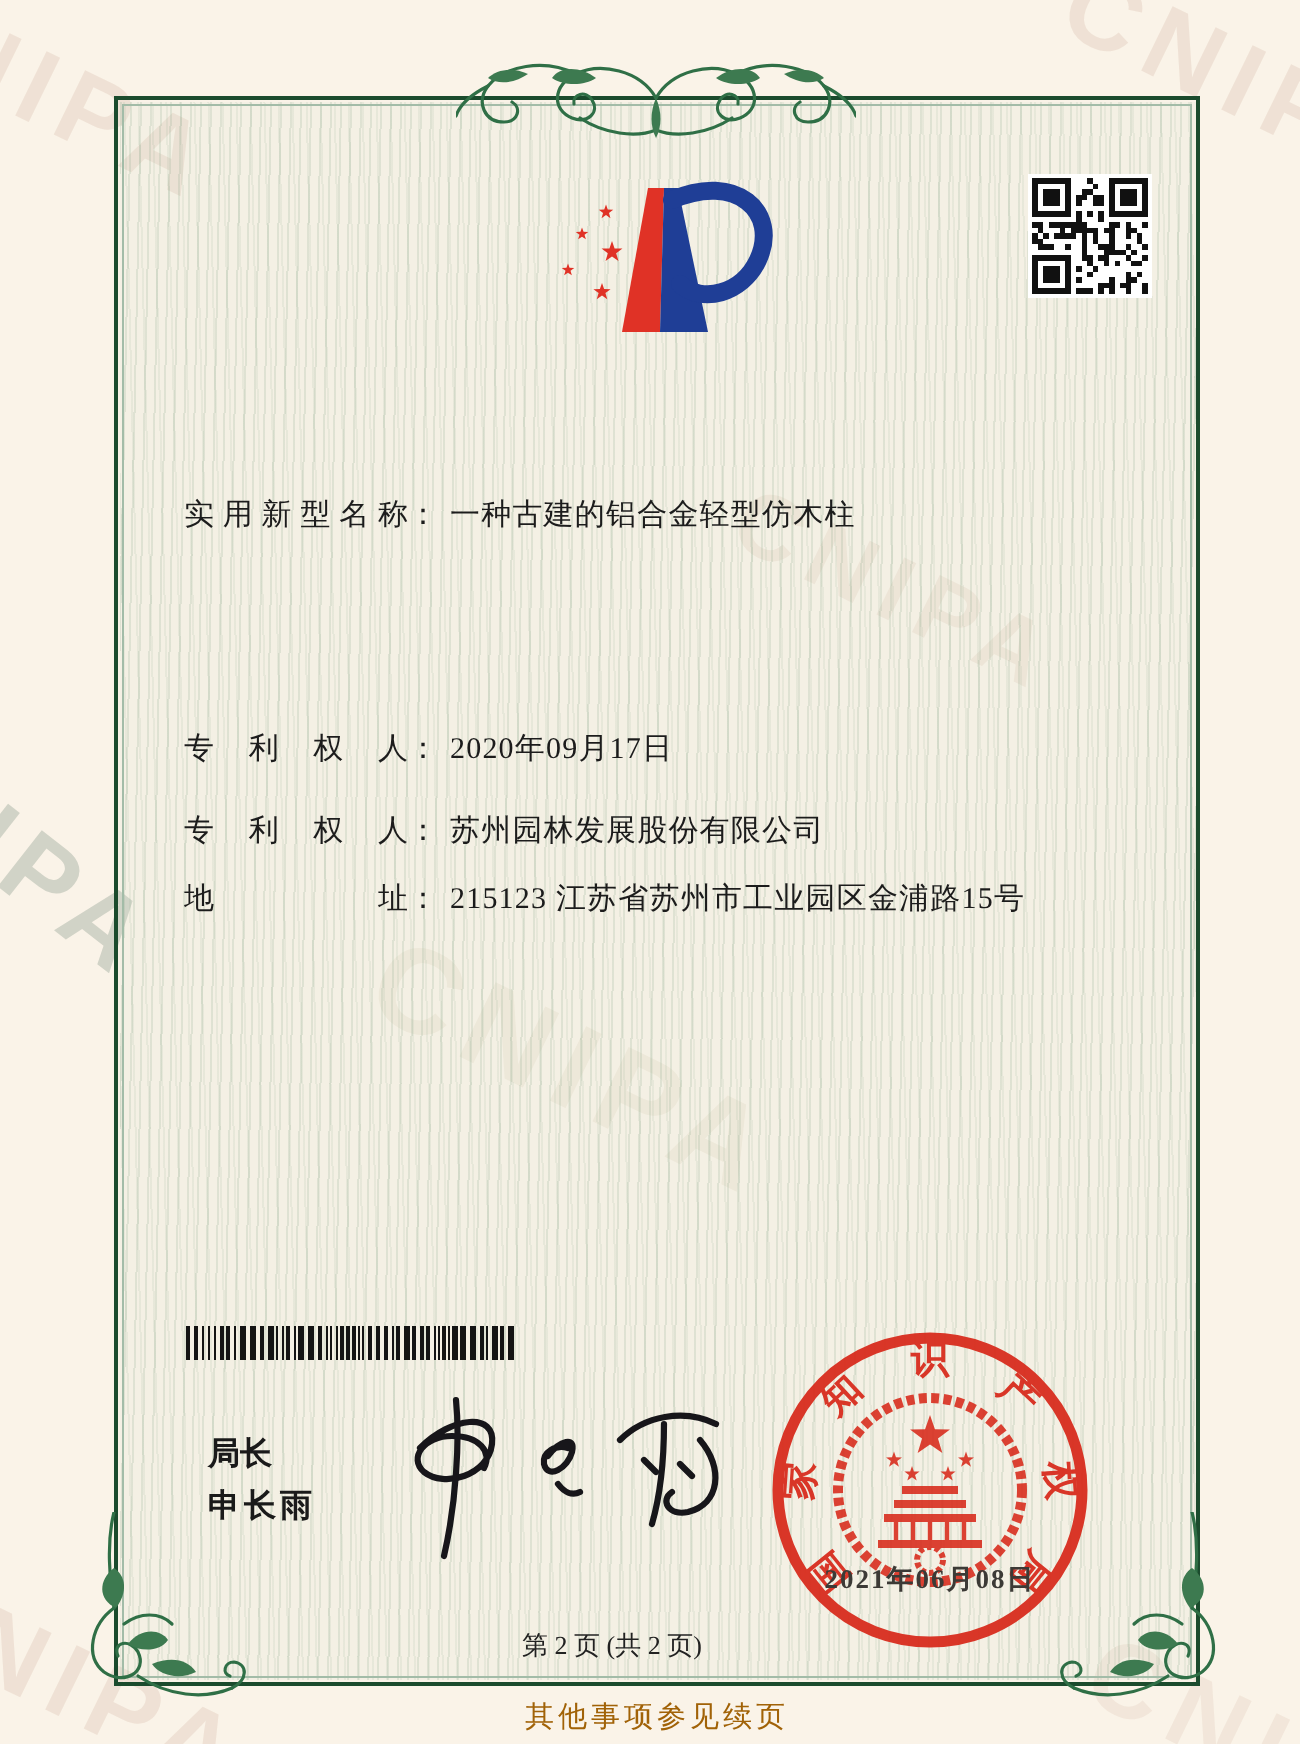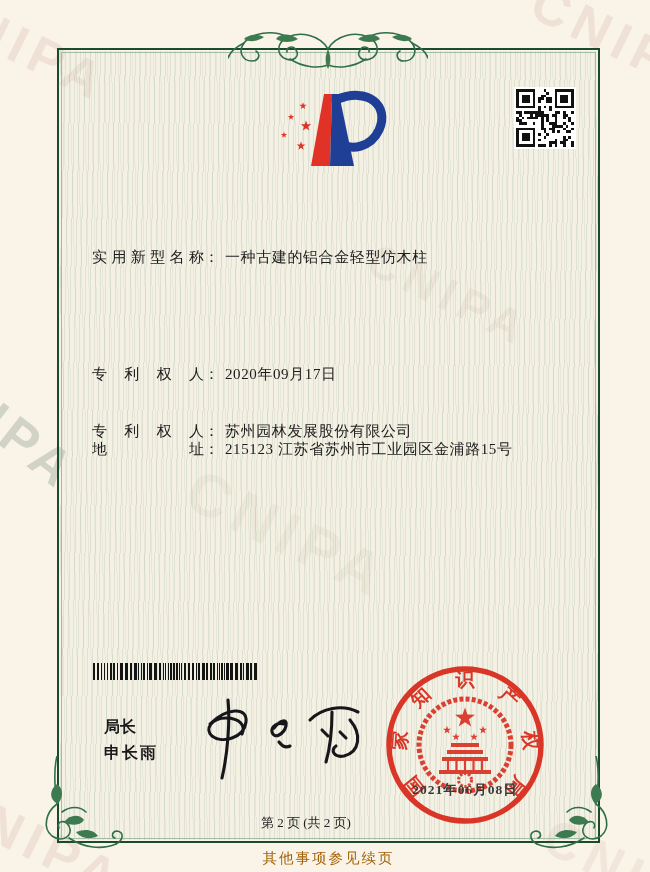--- a/index.html
+++ b/index.html
@@ -261,21 +261,21 @@
       <rect x="20" y="20" width="1" height="1" fill="#111"></rect>
     </svg>
 
 
   <div class="row" style="top:248px">
     <span class="lab">实用新型名称</span><span class="colon">：</span><span class="val">一种古建的铝合金轻型仿木柱</span>
   </div>
   <div class="row" style="top:365px">
     <span class="lab">专利权人</span><span class="colon">：</span><span class="val">2020年09月17日</span>
   </div>
-  <div class="row" style="top:422px">
+  <div class="row" style="top:406px">
     <span class="lab">专利权人</span><span class="colon">：</span><span class="val">苏州园林发展股份有限公司</span>
   </div>
   <div class="row" style="top:440px">
     <span class="lab">地址</span><span class="colon">：</span><span class="val">215123 江苏省苏州市工业园区金浦路15号</span>
   </div>
 
   <div class="paras">
   </div>
 
   <div id="barcode" class="barcode"><span style="width: 2px; margin-right: 2px;"></span><span style="width: 2px; margin-right: 2px;"></span><span style="width: 1px; margin-right: 2px;"></span><span style="width: 1px; margin-right: 2px;"></span><span style="width: 1px; margin-right: 2px;"></span><span style="width: 2px; margin-right: 1px;"></span><span style="width: 2px; margin-right: 2px;"></span><span style="width: 1px; margin-right: 2px;"></span><span style="width: 3px; margin-right: 2px;"></span><span style="width: 3px; margin-right: 2px;"></span><span style="width: 2px; margin-right: 2px;"></span><span style="width: 3px; margin-right: 1px;"></span><span style="width: 1px; margin-right: 2px;"></span><span style="width: 1px; margin-right: 1px;"></span><span style="width: 2px; margin-right: 2px;"></span><span style="width: 1px; margin-right: 1px;"></span><span style="width: 3px; margin-right: 2px;"></span><span style="width: 3px; margin-right: 2px;"></span><span style="width: 2px; margin-right: 2px;"></span><span style="width: 1px; margin-right: 1px;"></span><span style="width: 1px; margin-right: 2px;"></span><span style="width: 1px; margin-right: 1px;"></span><span style="width: 2px; margin-right: 1px;"></span><span style="width: 2px; margin-right: 1px;"></span><span style="width: 2px; margin-right: 1px;"></span><span style="width: 1px; margin-right: 1px;"></span><span style="width: 1px; margin-right: 2px;"></span><span style="width: 2px; margin-right: 2px;"></span><span style="width: 2px; margin-right: 2px;"></span><span style="width: 2px; margin-right: 2px;"></span><span style="width: 1px; margin-right: 1px;"></span><span style="width: 2px; margin-right: 2px;"></span><span style="width: 3px; margin-right: 1px;"></span><span style="width: 2px; margin-right: 2px;"></span><span style="width: 2px; margin-right: 1px;"></span><span style="width: 2px; margin-right: 2px;"></span><span style="width: 1px; margin-right: 1px;"></span><span style="width: 1px; margin-right: 1px;"></span><span style="width: 2px; margin-right: 1px;"></span><span style="width: 1px; margin-right: 1px;"></span><span style="width: 3px; margin-right: 1px;"></span><span style="width: 3px; margin-right: 2px;"></span><span style="width: 3px; margin-right: 2px;"></span><span style="width: 2px; margin-right: 1px;"></span><span style="width: 1px; margin-right: 2px;"></span><span style="width: 3px; margin-right: 1px;"></span><span style="width: 2px; margin-right: 2px;"></span><span style="width: 3px; margin-right: 2px;"></span></div>

